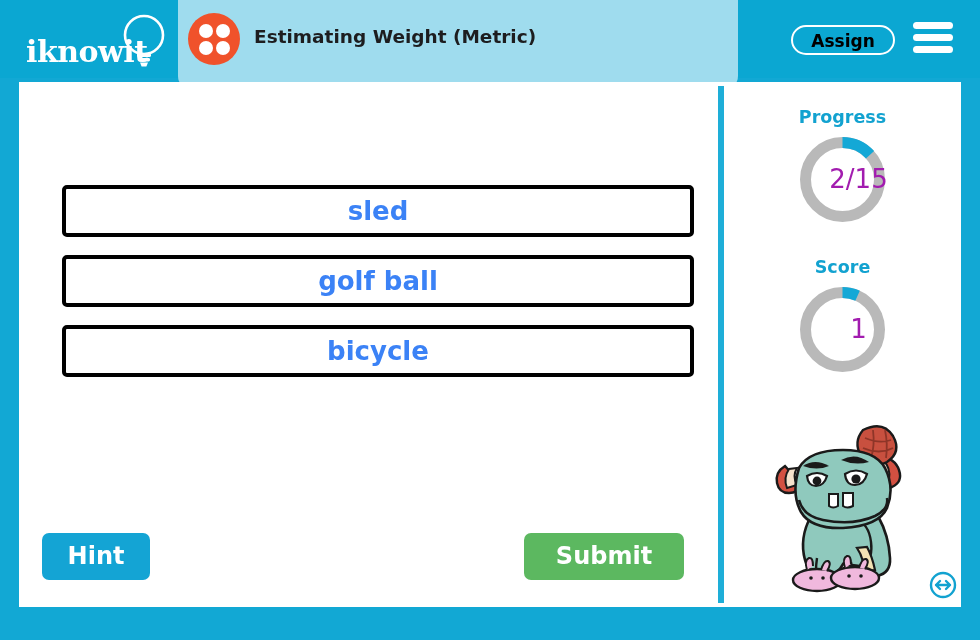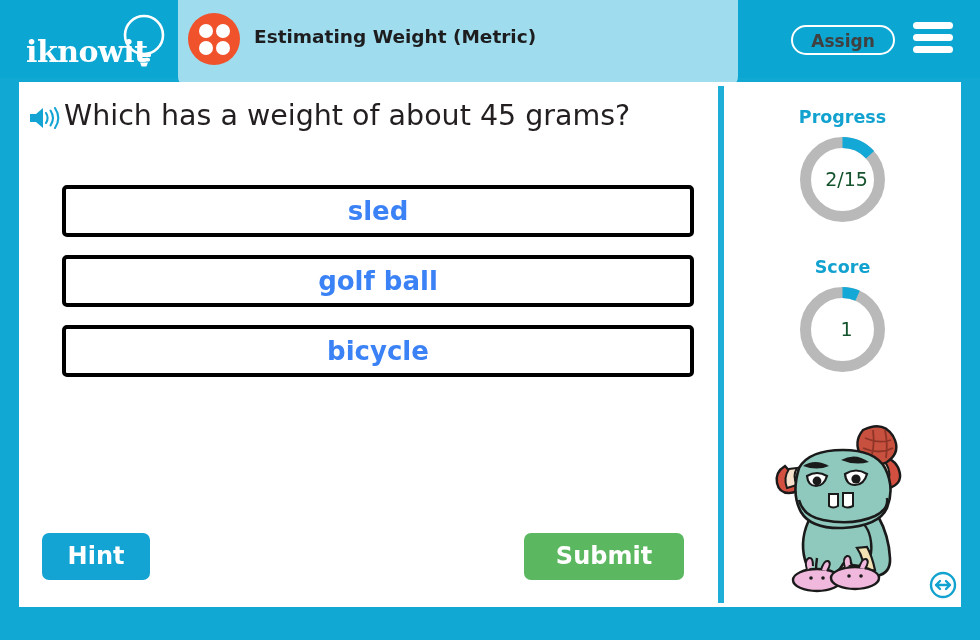--- a/index.html
+++ b/index.html
@@ -98,21 +98,21 @@
 
   #assign-button {
     position: absolute;
     left: 791px;
     top: 25px;
     width: 104px;
     height: 30px;
     border: 2px solid #ffffff;
     border-radius: 15px;
     background: transparent;
-    color: #404040;
+    color: #000000;
     font-size: 17px;
     font-weight: bold;
     line-height: 28px;
     text-align: center;
     box-sizing: border-box;
     cursor: pointer;
   }
 
   #menu-button {
     position: absolute;
@@ -263,27 +263,27 @@
     line-height: 22px;
   }
   .meter-ring {
     position: relative;
     width: 93px;
     height: 93px;
     margin: 5px auto 0 auto;
   }
   .meter-value {
     position: absolute;
-    left: 4px; top: 0;
+    left: 16px; top: 0;
     width: 93px;
     height: 93px;
     line-height: 93px;
     text-align: center;
-    font-size: 19px;
-    color: #14532d;
+    font-size: 26px;
+    color: #a21caf;
   }
 
   
   #mascot {
     position: absolute;
     left: 35px;
     top: 310px;
     width: 172px;
     height: 185px;
   }
@@ -330,29 +330,20 @@
       <span class="bar b1"></span>
       <span class="bar b2"></span>
       <span class="bar b3"></span>
     </div>
   </div>
 
   <div id="card">
 
     <div id="divider"></div>
 
-    <div id="question-row">
-      <svg id="speaker-icon" viewBox="0 0 32 26">
-        <path d="M2 9 h6 L15 3 v20 L8 17 H2 z" fill="#14a4d4"></path>
-        <path d="M18 8 q3.2 5 0 10" fill="none" stroke="#14a4d4" stroke-width="2.1" stroke-linecap="round"></path>
-        <path d="M22.5 5.5 q5 7.5 0 15" fill="none" stroke="#14a4d4" stroke-width="2.1" stroke-linecap="round"></path>
-        <path d="M27 3 q6.6 10 0 20" fill="none" stroke="#14a4d4" stroke-width="2.1" stroke-linecap="round"></path>
-      </svg>
-      <span id="question-text">Which has a weight of about 45 grams?</span>
-    </div>
 
     <div id="answers">
       <div class="answer-choice">
         <span class="answer-label">sled</span>
       </div>
       <div class="answer-choice">
         <span class="answer-label">golf ball</span>
       </div>
       <div class="answer-choice">
         <span class="answer-label">bicycle</span>

